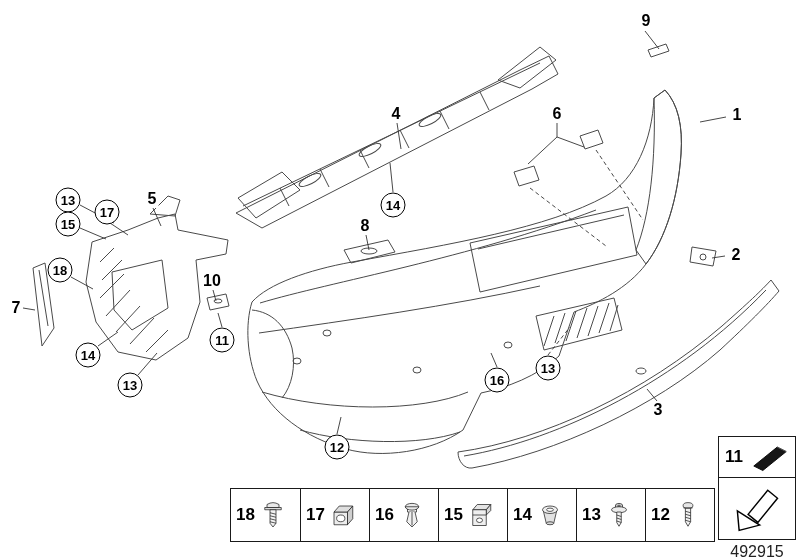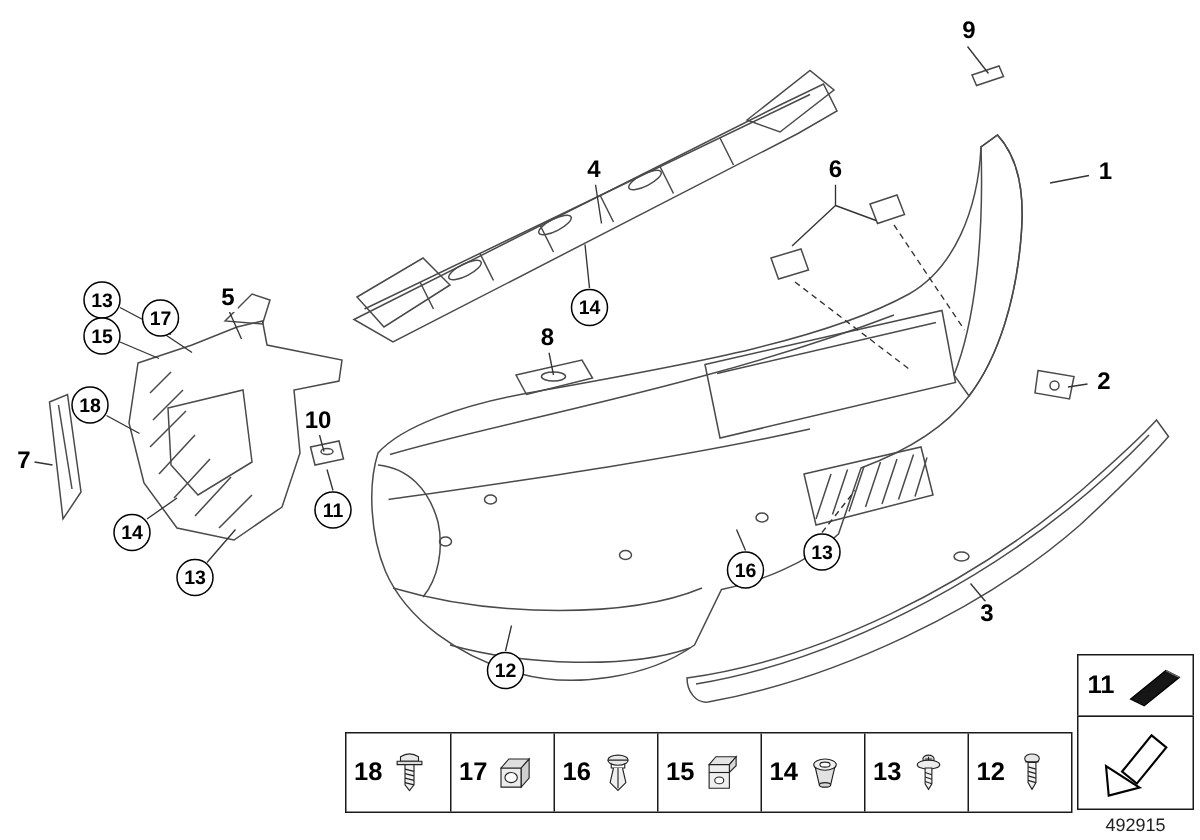--- a/index.html
+++ b/index.html
@@ -18,21 +18,21 @@
   .legend { position:absolute; left:230px; top:488px; display:flex; border:1.2px solid #1a1a1a; background:#fff; }
   .cell { width:69px; height:52px; display:flex; align-items:center; gap:3px; padding:0 2px 0 5px; border-left:1px solid #1a1a1a; }
   .cell:first-child { border-left:none; }
   .num { font-weight:bold; font-size:17px; }
   .licon { display:flex; align-items:center; }
 
   .box11 { position:absolute; left:718px; top:436px; width:78px; height:42px; border:1.2px solid #1a1a1a;
            display:flex; align-items:center; gap:6px; padding:0 6px; background:#fff; }
   .arrowbox { position:absolute; left:718px; top:477px; width:78px; height:63px; border:1.2px solid #1a1a1a;
               display:flex; align-items:center; justify-content:center; background:#fff; }
-  .partnum { position:absolute; left:718px; top:543px; width:78px; text-align:center; font-size:12px; color:#222; }
+  .partnum { position:absolute; left:718px; top:543px; width:78px; text-align:center; font-size:16px; color:#222; }
 
   svg .ln { stroke:#4a4a4a; stroke-width:1; fill:none; }
   svg .ld { stroke:#333; stroke-width:0.9; fill:none; }
   svg .dash { stroke:#333; stroke-width:0.9; fill:none; stroke-dasharray:4 3; }
 </style>
 </head>
 <body>
 
 <div class="canvas">
 

